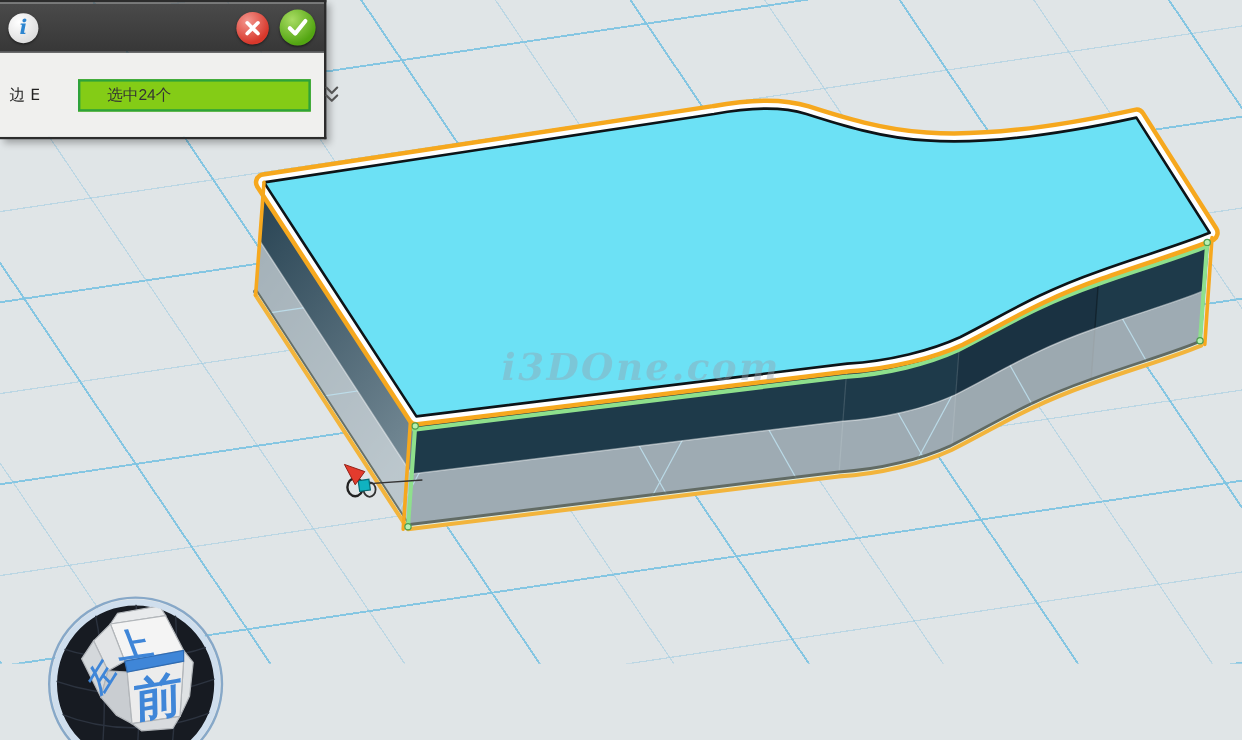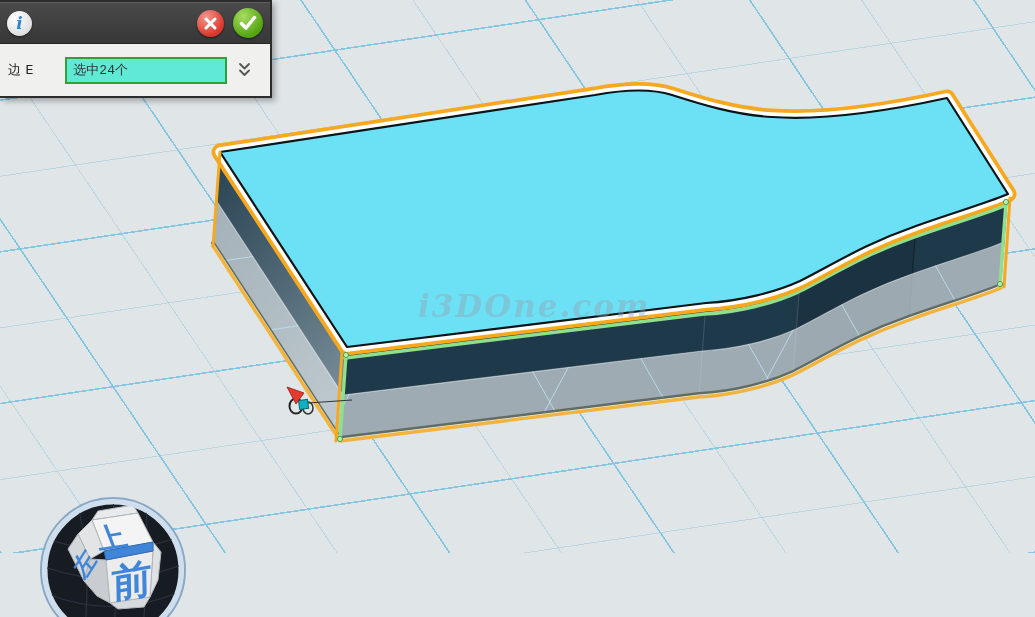--- a/index.html
+++ b/index.html
@@ -37,29 +37,29 @@
     box-shadow:0 1px 2px rgba(0,0,0,.5);
     display:flex;align-items:center;justify-content:center;
     font-family:"DejaVu Serif","Liberation Serif",serif;
     font-weight:bold;font-size:17px;color:#2e86d0;font-style:italic;
   }
   .tb-buttons{margin-left:auto;display:flex;align-items:center;gap:9px;}
   .circle-btn{border-radius:50%;display:flex;align-items:center;justify-content:center;cursor:pointer;}
   .btn-close{width:27px;height:27px;background:radial-gradient(circle at 35% 28%,#f4978f,#d8382b 70%);box-shadow:0 1px 2px rgba(0,0,0,.55);}
   .btn-confirm{width:30px;height:30px;background:radial-gradient(circle at 35% 28%,#a8dc62,#53a512 70%);box-shadow:0 1px 2px rgba(0,0,0,.55);}
   .dlg-body{
-    height:52px;background:#f0f0ee;
+    height:70px;background:#f0f0ee;
     display:flex;align-items:center;padding:0 8px;
   }
   .field-label{font-size:13px;color:#222;white-space:nowrap;}
   .edge-input{
     margin-left:32px;width:146px;height:23px;
-    border:2px solid #2ea23a;background:#5eead4;
-    font-size:13px;color:#333;padding:0 6px;outline:none;
-    font-family:Liberation Mono, monospace;
+    border:2px solid #2ea23a;background:#84cc16;
+    font-size:13px;color:#333;padding:0 22px;outline:none;
+    font-family:Liberation Sans, sans-serif;
   }
   .chevrons{margin-left:10px;display:flex;align-items:center;cursor:pointer;}
   
   .wm{
     font-family:"DejaVu Serif","Liberation Serif",serif;
     font-style:italic;font-weight:bold;letter-spacing:2px;
   }
 </style>
 </head>
 <body>

